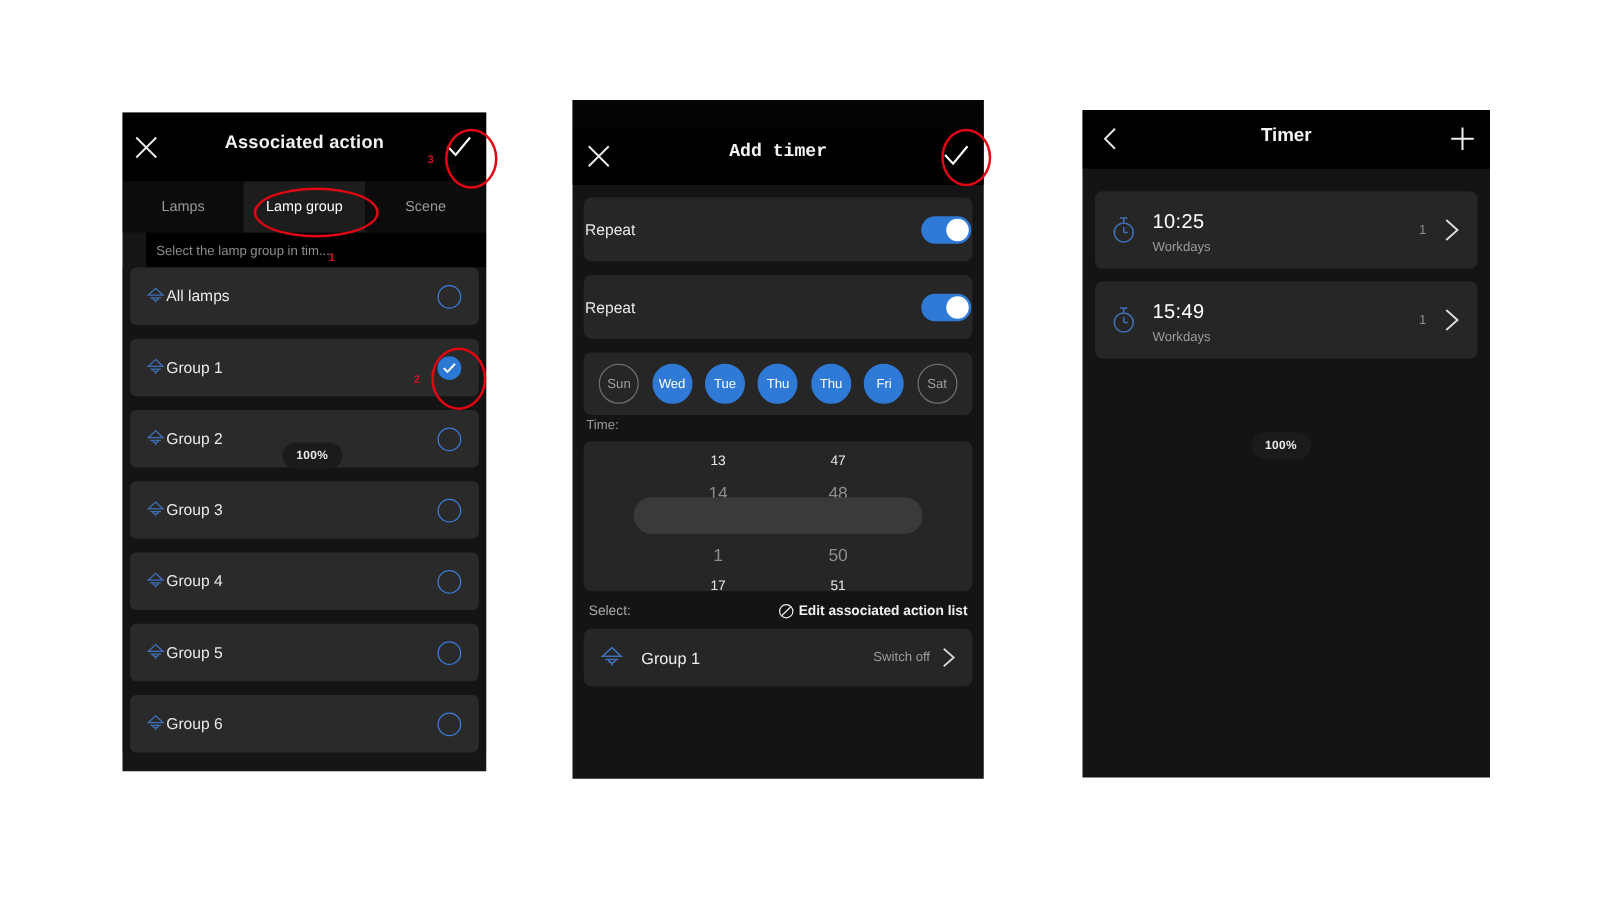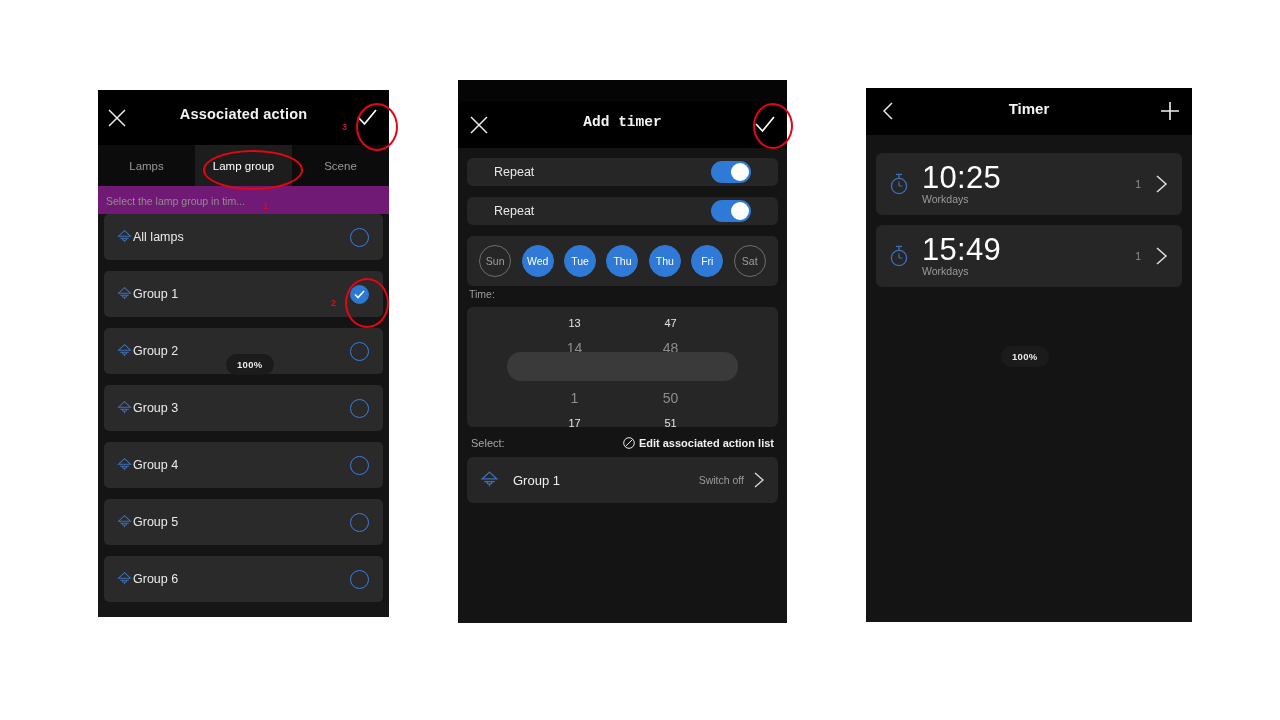--- a/index.html
+++ b/index.html
@@ -20,21 +20,21 @@
   .p1-close{position:absolute;left:8px;top:17px;width:22px;height:22px;}
   .p1-title{position:absolute;left:0;right:0;top:16px;text-align:center;
             color:#f2f2f2;font-size:14.5px;font-weight:700;letter-spacing:.2px;}
   .p1-check{position:absolute;right:10px;top:17px;width:24px;height:22px;}
 
   .p1-tabs{height:41px;background:#0c0c0c;display:flex;}
   .p1-tab{flex:1;display:flex;align-items:center;justify-content:center;
           color:#9a9a9a;font-size:11.5px;}
   .p1-tab.active{background:#1d1d1d;color:#ffffff;}
 
-  .p1-hint{color:#8e8e8e;font-size:10.5px;padding:9px 0 7px 8px;background:#701a75;}
+  .p1-hint{color:#8e8e8e;font-size:10.5px;padding:9px 0 7px 8px;background:#000000;margin-left:19px;}
 
   .p1-list{background:#141414;padding:0 6px;}
   .p1-row{height:46px;background:#2a2a2a;border-radius:5px;margin-bottom:11px;
           display:flex;align-items:center;padding:0 14px 0 12px;position:relative;}
   .p1-row-label{color:#eaeaea;font-size:12.5px;margin-left:0;flex:1;}
   .radio{width:19px;height:19px;border-radius:50%;border:1.6px solid #3b7ddd;
          box-sizing:border-box;}
   .radio.on{background:#2b79d4;border-color:#2b79d4;display:flex;
             align-items:center;justify-content:center;}
 
@@ -44,21 +44,21 @@
   .p2-sb-l{position:absolute;left:38px;top:3px;color:#1b1b1b;font-size:11px;font-weight:700;}
   .p2-sb-r{position:absolute;right:22px;top:4px;color:#1b1b1b;font-size:9px;letter-spacing:2px;}
   .p2-header{height:46px;background:#000000;position:relative;}
   .p2-close{position:absolute;left:10px;top:12px;width:22px;height:22px;}
   .p2-title{position:absolute;left:0;right:0;top:12px;text-align:center;
             color:#f4f4f4;font-size:14.5px;font-weight:700;font-family:Liberation Mono, monospace;}
   .p2-check{position:absolute;right:10px;top:12px;width:24px;height:22px;}
 
   .p2-body{padding:10px 9px 0 9px;}
   .card{background:#262626;border-radius:6px;}
-  .p2-repeat{height:28px;display:flex;align-items:center;padding:0 27px;
+  .p2-repeat{height:51px;display:flex;align-items:center;padding:0 1px;
              margin-bottom:11px;}
   .p2-repeat-label{color:#e8e8e8;font-size:12.5px;flex:1;}
   .toggle{width:40px;height:22px;border-radius:11px;background:#2f7ad6;
           position:relative;}
   .toggle .knob{position:absolute;right:2px;top:2px;width:18px;height:18px;
                 border-radius:50%;background:#ffffff;}
 
   .p2-days{height:50px;display:flex;align-items:center;justify-content:space-around;
            padding:0 7px;}
   .day{width:32px;height:32px;border-radius:50%;display:flex;align-items:center;
@@ -92,21 +92,21 @@
   .p3-header{height:47px;background:#000000;position:relative;}
   .p3-back{position:absolute;left:12px;top:12px;width:22px;height:22px;}
   .p3-title{position:absolute;left:0;right:0;top:12px;text-align:center;
             color:#f4f4f4;font-size:15px;font-weight:700;}
   .p3-plus{position:absolute;right:10px;top:11px;width:24px;height:24px;}
 
   .p3-list{padding:18px 10px 0 10px;}
   .p3-row{height:62px;background:#262626;border-radius:6px;margin-bottom:10px;
           display:flex;align-items:center;padding:0 12px;}
   .p3-texts{margin-left:12px;flex:1;}
-  .p3-time{color:#ffffff;font-size:31px;font-weight:400;line-height:27px;letter-spacing:.3px;}
+  .p3-time{color:#ffffff;font-size:16px;font-weight:400;line-height:27px;letter-spacing:.3px;}
   .p3-sub{color:#9b9b9b;font-size:10.5px;margin-top:1px;}
   .p3-count{color:#8e8e8e;font-size:10.5px;margin-right:13px;}
 
   
   .toast{position:absolute;background:#1b1b1b;border-radius:11px;
          color:#e9e9e9;font-size:9.5px;font-weight:700;
          padding:5px 11px;letter-spacing:.3px;}
 
   
   .annot{position:absolute;pointer-events:none;}

